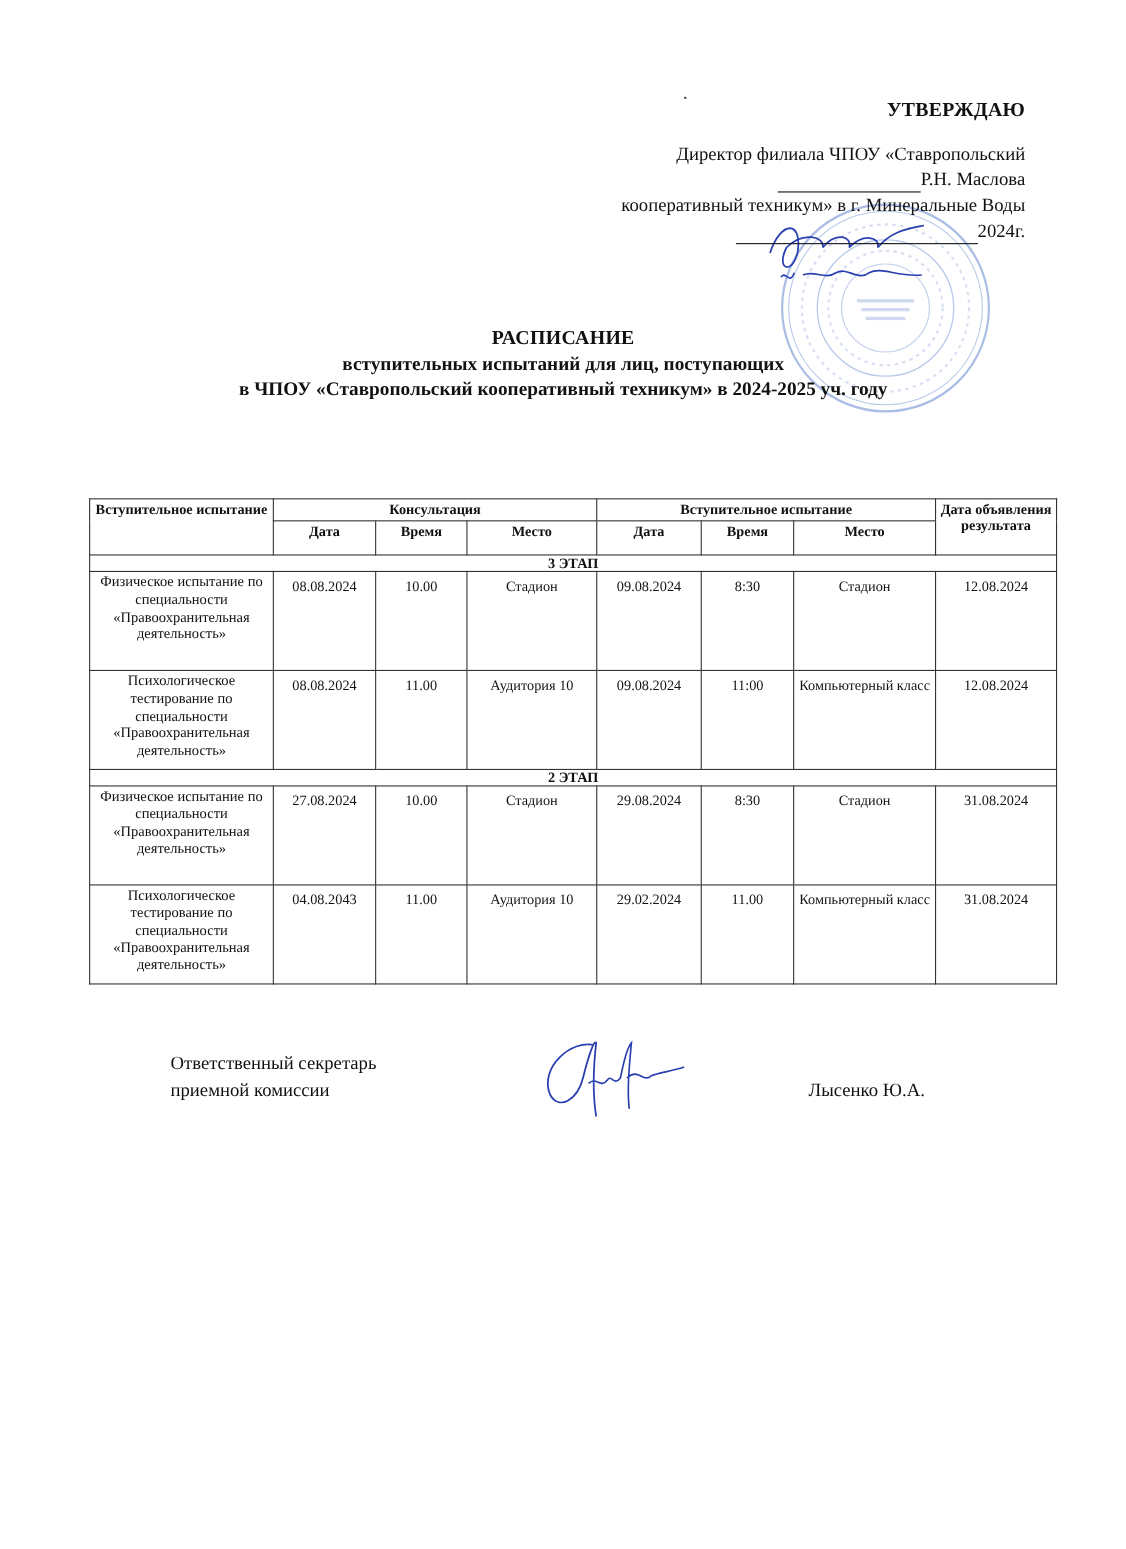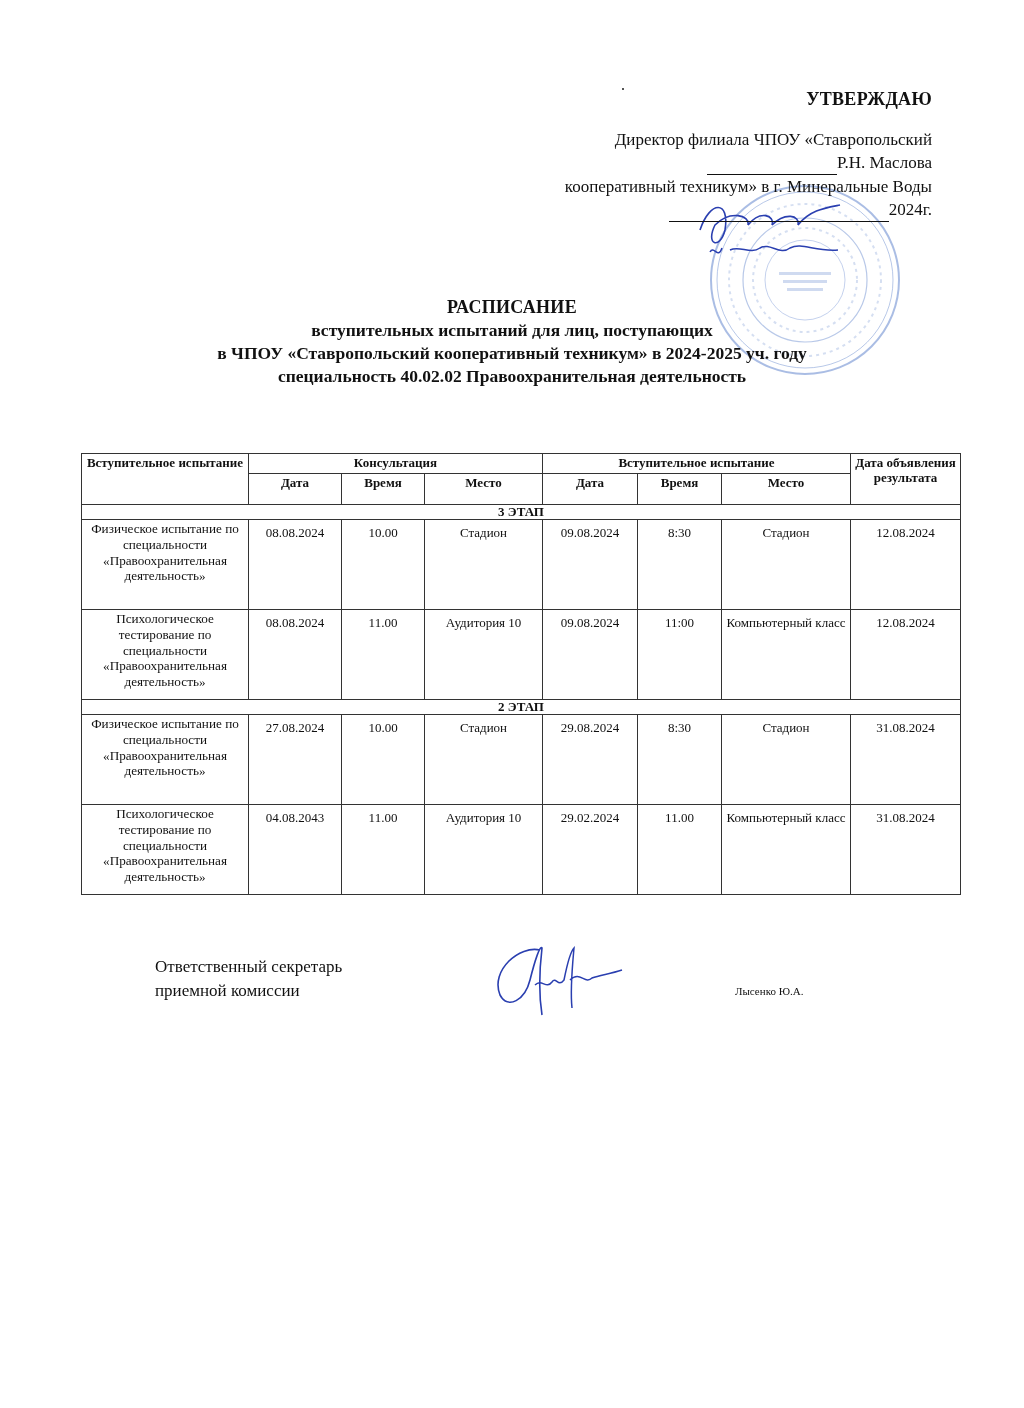--- a/index.html
+++ b/index.html
@@ -17,21 +17,21 @@
   table.sched td, table.sched th { border: 1.3px solid #333; padding: 1px 3px; vertical-align: top; text-align: center; }
   table.sched th { font-weight: bold; line-height: 15px; }
   table.sched td.test { font-weight: normal; line-height: 15.8px; font-size: 13.2px; }
   table.sched td.val { font-weight: normal; padding-top: 4px; line-height: 17px; }
   table.sched td.stage { font-weight: bold; text-align: center; padding: 0; height: 14px; line-height: 14px; }
   tr.h1 th { height: 17px; }
   tr.h2 th { height: 28px; }
   tr.r td { height: 84px; }
 
   .secretary { left: 155px; top: 955px; font-size: 17px; line-height: 24px; }
-  .secretary-name { left: 735px; top: 979px; font-size: 11px; line-height: 24px; }
+  .secretary-name { left: 735px; top: 979px; font-size: 17px; line-height: 24px; }
   .stamp { left: 705px; top: 180px; width: 200px; height: 200px; }
   .sig1 { left: 690px; top: 190px; width: 160px; height: 80px; }
   .sig2 { left: 480px; top: 930px; width: 150px; height: 90px; }
   .dot { left: 622px; top: 88px; width: 2px; height: 2px; background: #555; }
 </style>
 </head>
 <body>
 
 <div class="abs dot"></div>
 
@@ -65,21 +65,20 @@
   <div>кооперативный техникум» в г. Минеральные Воды</div>
   <div>
     <span class="sig-line" style="width:220px;">&nbsp;</span><span>2024г.</span>
   </div>
 </div>
 
 <div class="abs title-block">
   <div class="t1">РАСПИСАНИЕ</div>
   <div>вступительных испытаний для лиц, поступающих</div>
   <div>в ЧПОУ «Ставропольский кооперативный техникум» в 2024-2025 уч. году</div>
-  <div>специальность 40.02.02 Правоохранительная деятельность</div>
 </div>
 
 <table class="sched">
   <colgroup>
     <col style="width:167px">
       <col style="width:93px">
       <col style="width:83px">
       <col style="width:118px">
     <col style="width:95px">
       <col style="width:84px">

